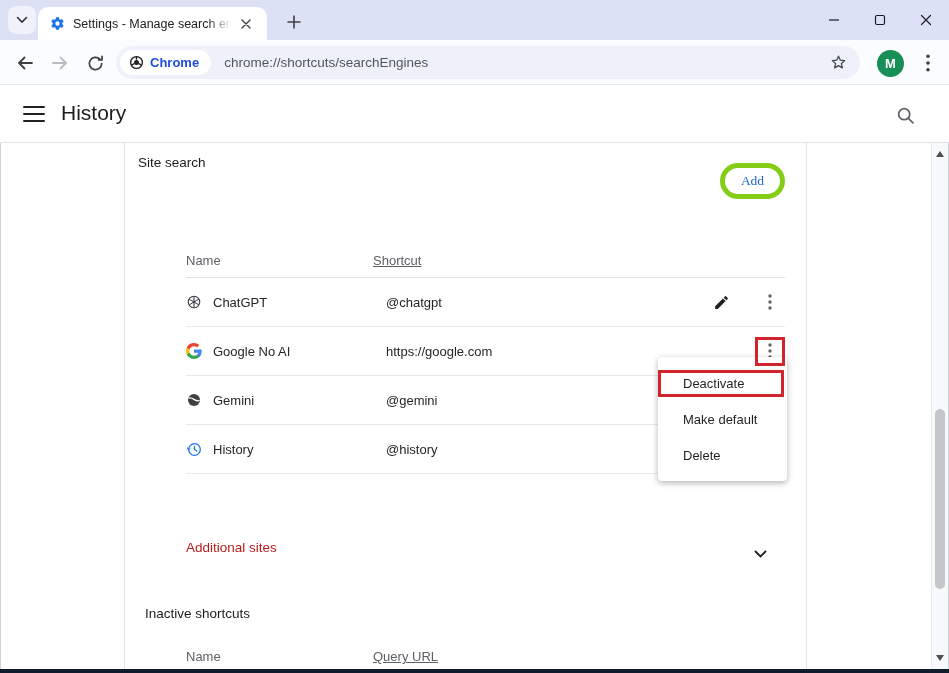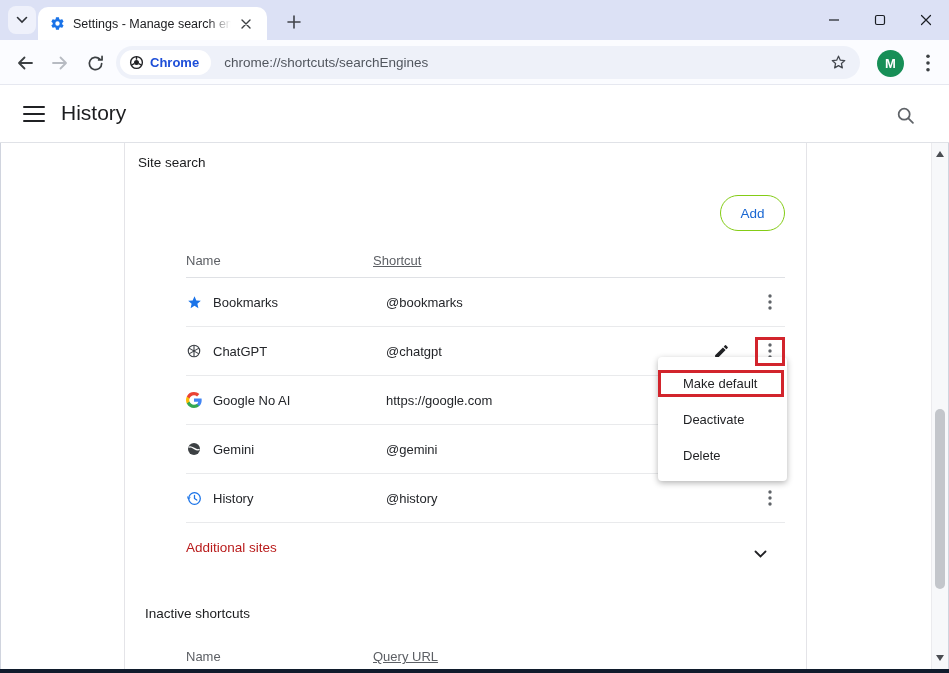--- a/index.html
+++ b/index.html
@@ -62,22 +62,22 @@
     border-left:4.5px solid transparent; border-right:4.5px solid transparent; border-bottom:6px solid #4a4d52; }
   .scroll-down { position:absolute; left:4px; bottom:8px; width:0; height:0;
     border-left:4.5px solid transparent; border-right:4.5px solid transparent; border-top:6px solid #4a4d52; }
   .scroll-thumb { position:absolute; left:3px; top:266px; width:10px; height:180px; background:#c3c6cb;
     border-radius:5px; cursor:grab; }
   
   .section-heading { position:absolute; font-size:13.5px; font-weight:500; color:#1b1c1e; }
   .h-site-search { left:138px; top:155px; }
   .h-inactive { left:145px; top:606px; }
   .add-btn { position:absolute; left:720px; top:163px; width:65px; height:36px; border-radius:18px;
-    border:1px solid #84cc16; background:#fff; color:#1967d2; font-size:13.5px; font-weight:500;
-    font-family:Liberation Sans, sans-serif; cursor:pointer;margin-top:32px; }
+    border:5px solid #84cc16; background:#fff; color:#1967d2; font-size:13.5px; font-weight:500;
+    font-family:Liberation Serif, serif; cursor:pointer; }
   .desc { position:absolute; left:145px; top:187px; width:572px; font-size:13px; line-height:20px; color:#45484d; }
   .thead { position:absolute; left:186px; width:599px; height:34px; border-bottom:1px solid #dfe1e5;
     font-size:13px; color:#5c5f64; line-height:34px; }
   .thead-site { top:244px; }
   .thead-inactive { top:640px; border-bottom:none; height:33px; line-height:33px; }
   .col-name { position:absolute; left:0; }
   .col-shortcut { position:absolute; left:187px;text-decoration:underline; }
   .srows { position:absolute; left:186px; top:278px; width:599px; }
   .srow { position:relative; width:599px; height:49px; border-bottom:1px solid #e9eaec; }
   .row-icon { position:absolute; left:0; top:16px; width:17px; height:17px; display:flex; }
@@ -217,36 +217,20 @@
   <div class="section-heading h-site-search">Site search</div>
   <button class="add-btn">Add</button>
 
   <div class="thead thead-site">
     <span class="col-name">Name</span>
     <span class="col-shortcut">Shortcut</span>
   </div>
 
   <div class="srows">
 
-    <div class="srow">
-      <span class="row-icon">
-        <svg viewBox="0 0 24 24" width="17" height="17" fill="#1a73e8">
-            <path d="M12 3.2l2.6 5.8 6.3.6-4.8 4.2 1.4 6.2-5.5-3.3-5.5 3.3 1.4-6.2L3.1 9.6l6.3-.6z"></path>
-          </svg>
-      </span>
-      <span class="row-name">Bookmarks</span>
-      <span class="row-shortcut">@bookmarks</span>
-      <span class="row-kebab">
-        <svg width="4" height="16" viewBox="0 0 4 16" fill="#5f6368">
-            <circle cx="2" cy="2" r="1.7"></circle>
-            <circle cx="2" cy="8" r="1.7"></circle>
-            <circle cx="2" cy="14" r="1.7"></circle>
-          </svg>
-      </span>
-    </div>
 
     <div class="srow">
       <span class="row-icon">
         <svg viewBox="0 0 24 24" width="16" height="16" fill="none" stroke="#3f4349" stroke-width="1.7">
             <circle cx="12" cy="12" r="8.6"></circle>
             <path d="M12 3.4v17.2M4.55 7.7l14.9 8.6M4.55 16.3l14.9-8.6"></path>
           </svg>
       </span>
       <span class="row-name">ChatGPT</span>
       <span class="row-shortcut">@chatgpt</span>
@@ -331,22 +315,22 @@
     </span>
   </div>
 
   <div class="section-heading h-inactive">Inactive shortcuts</div>
   <div class="thead thead-inactive">
     <span class="col-name">Name</span>
     <span class="col-shortcut">Query URL</span>
   </div>
 
   <div class="ctx-menu">
+    <div class="ctx-item">Deactivate</div>
     <div class="ctx-item">Make default</div>
-    <div class="ctx-item">Deactivate</div>
     <div class="ctx-item">Delete</div>
   </div>
 
   <div class="hl-box hl-kebab"></div>
   <div class="hl-box hl-makedefault"></div>
 
   <div class="bottom-strip"></div>
 </div>
 
 </body></html>

